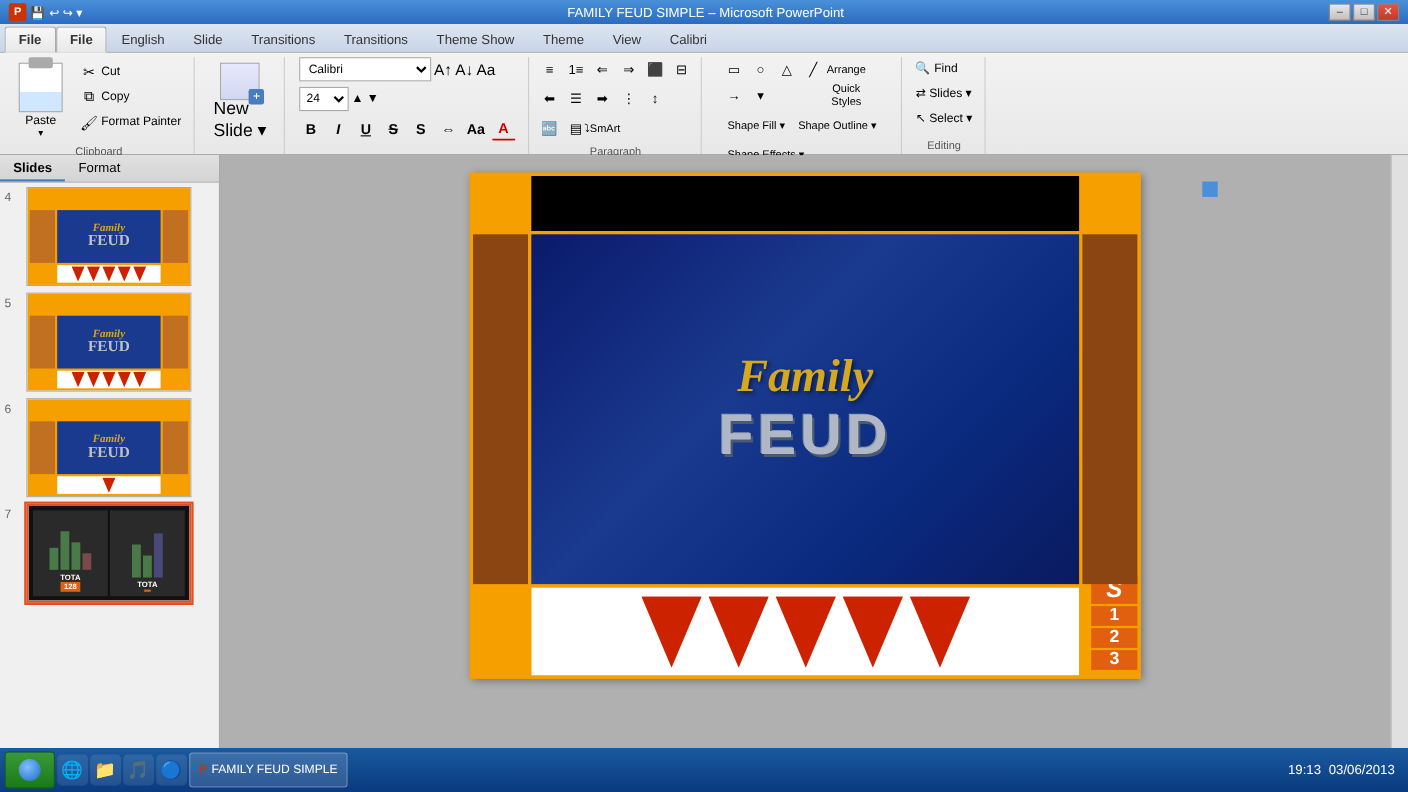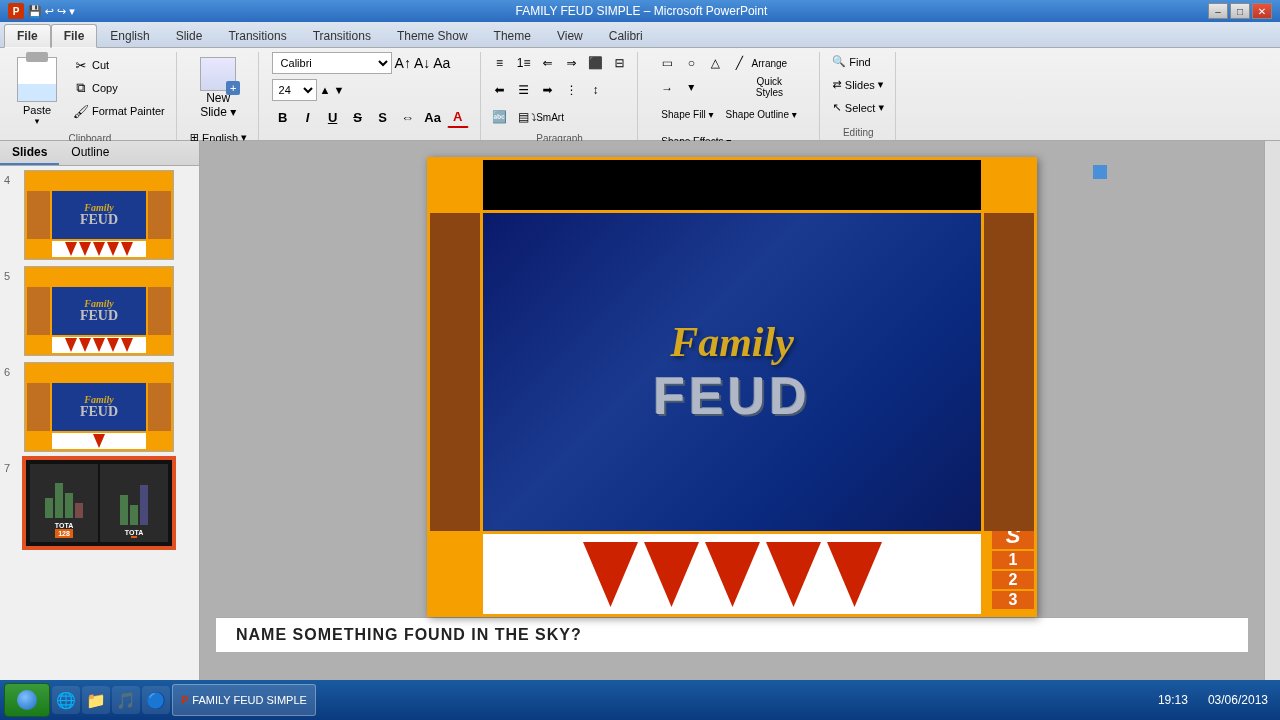--- a/index.html
+++ b/index.html
@@ -454,21 +454,21 @@
       font-size: 11px;
       cursor: pointer;
       display: flex;
       align-items: center;
       gap: 4px;
     }
     .taskbar-right {
       margin-left: auto;
       display: flex;
       align-items: center;
-      gap: 20px;
+      gap: 7px;
       color: white;
       font-size: 12px;
       padding-right: 8px;
     }
     .taskbar-icon {
       width: 28px;
       height: 28px;
       border-radius: 4px;
       display: flex;
       align-items: center;
@@ -591,21 +591,21 @@
         <div class="ribbon-group-label">Clipboard</div>
       </div>
 
       <div class="ribbon-group">
         <div class="ribbon-group-content">
           <div style="display:flex;flex-direction:column;align-items:center;gap:2px;">
             <div class="new-slide-btn">
               <div style="width:36px;height:34px;background:linear-gradient(to bottom,#e8e8ff,#d0d8f0);border:1px solid #aaa;position:relative;">
                 <div style="position:absolute;bottom:-5px;right:-5px;width:14px;height:14px;background:#4a7dbf;color:white;font-size:11px;display:flex;align-items:center;justify-content:center;border-radius:2px;">+</div>
               </div>
-              <span style="font-size:12px;text-align:center;">New<br>Slide ▾</span>
+              <span style="font-size:16px;">New<br>Slide ▾</span>
             </div>
             <div class="slides-small-btns">
               <div class="small-btn">
                 <span>⊞</span>
                 <span>English</span>
                 <span>▾</span>
               </div>
               <div class="small-btn">
                 <span>↺</span>
                 <span>Reset</span>
@@ -726,21 +726,21 @@
       </div>
 
     </div>
   </div>
 
   <div class="work-area">
 
     <div class="slide-panel">
       <div class="panel-tabs">
         <div class="panel-tab active">Slides</div>
-        <div class="panel-tab">Outline</div>
+        <div class="panel-tab">Format</div>
       </div>
       <div class="slide-list">
 
         <div class="slide-item">
           <div class="slide-num">4</div>
           <div class="slide-thumb-wrap">
             <div class="ff-thumb">
               <div class="ff-corner"></div>
               <div class="ff-top-black"></div>
               <div class="ff-corner"></div>
@@ -902,23 +902,20 @@
                 <div class="s-badge">S</div>
                 <div class="num-badge">1</div>
                 <div class="num-badge">2</div>
                 <div class="num-badge">3</div>
               </div>
             </div>
 
             <div style="position:absolute;top:8px;right:-70px;width:14px;height:14px;background:#4a90d9;"></div>
           </div>
 
-          <div class="question-bar">
-            <span>NAME SOMETHING FOUND IN THE SKY?</span>
-          </div>
 
         </div>
         <div class="scroll-v-right"></div>
       </div>
 
       <div class="status-bar">
         <span>Slide 1 of 9</span>
         <span>Office Theme</span>
         <span>English (U.K.)</span>
         <div class="status-right">

